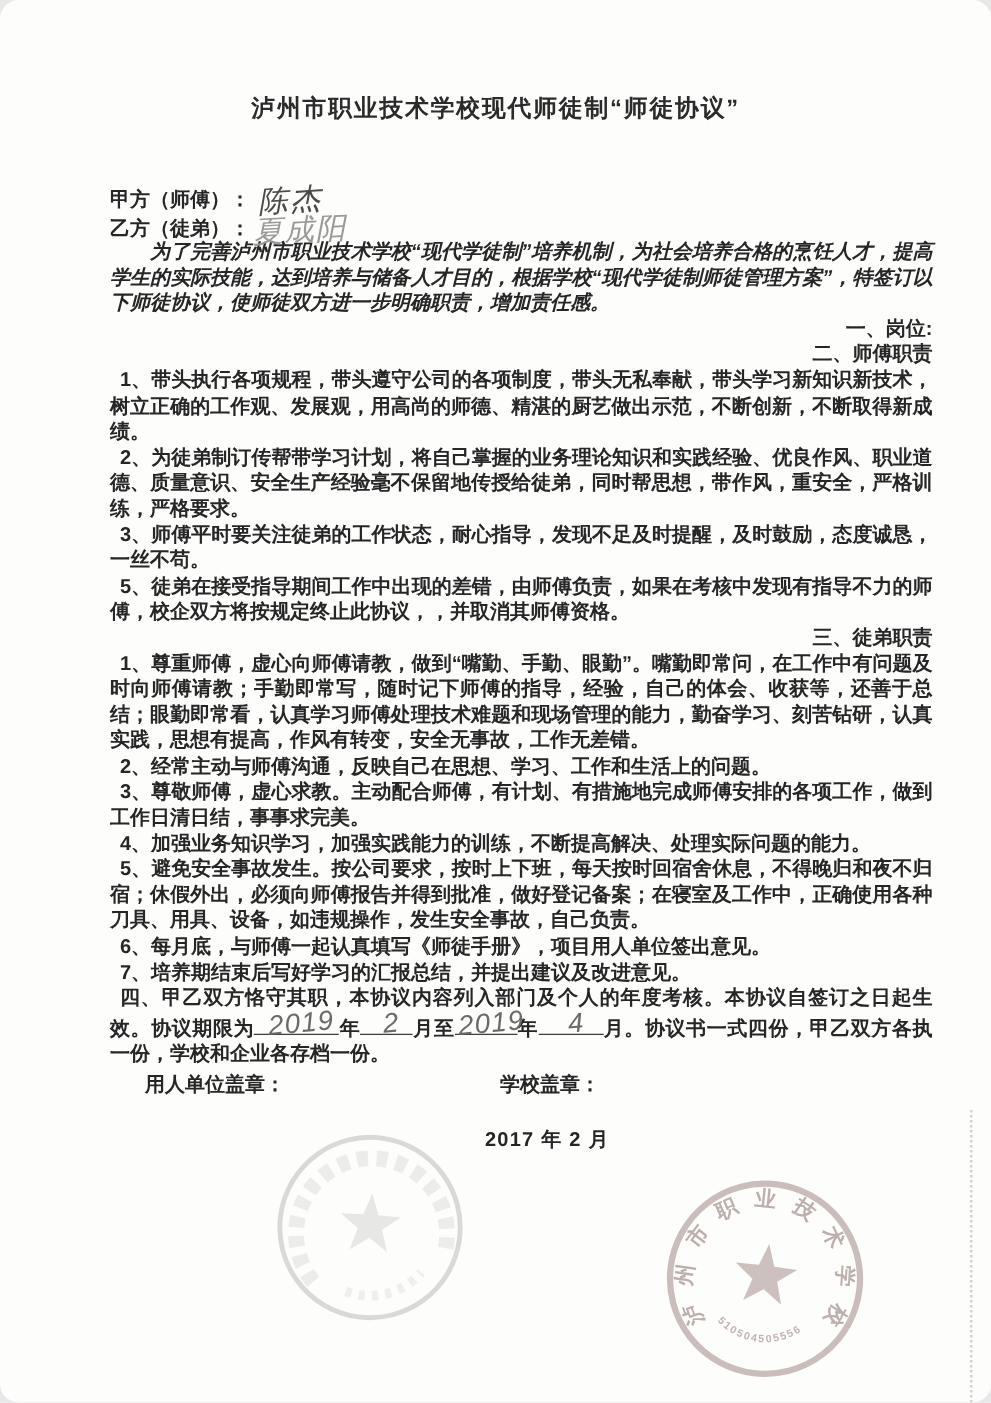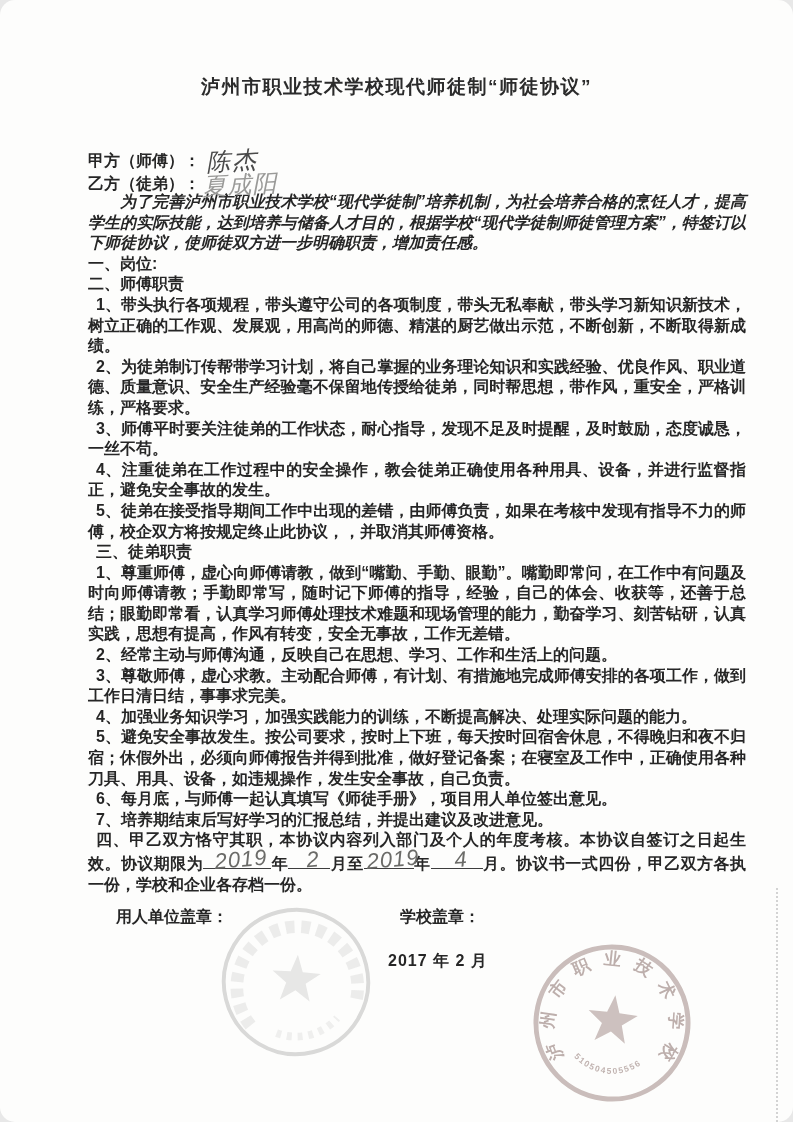--- a/index.html
+++ b/index.html
@@ -52,21 +52,21 @@
     letter-spacing: 2px;
   }
   .sig-b {
     font-size: 24px;
     color: #9a9a98;
     transform: rotate(-3deg) translateY(4px);
     margin-left: 2px;
     letter-spacing: 1px;
   }
   .intro { text-indent: 32px; margin-top: 0; font-style: italic; }
-  .heading { text-align: left; }
+  .heading { text-align: right; }
   .heading.indent { text-indent: 8px; }
   .item { text-indent: 8px; }
   .blank {
     display: inline-block;
     border-bottom: 1.6px solid #3d3d3d;
     text-align: center;
     height: 18px;
     vertical-align: baseline;
     position: relative;
   }
@@ -78,21 +78,21 @@
     position: absolute;
     left: 50%;
     bottom: -3px;
     transform: translateX(-50%) rotate(-5deg);
     font-size: 22px;
     line-height: 22px;
     color: #6b6b68;
     letter-spacing: 1px;
     white-space: nowrap;
   }
-  .footer { position: relative; margin-top: 12px; height: 90px; text-align: left; }
+  .footer { position: relative; margin-top: 4px; height: 90px; text-align: left; }
   .seal-label { position: absolute; left: 28px; top: 0; font-weight: 700; }
   .seal-label.school { left: 312px; text-align: center; }
   .date { position: absolute; left: 300px; top: 44px; font-weight: 600; letter-spacing: 1px; }
   .stamp { position: absolute; pointer-events: none; mix-blend-mode: multiply; }
   .stamp-employer { left: 218px; top: 904px; width: 156px; height: 156px; opacity: 0.55; transform: rotate(-14deg); }
   .stamp-school { left: 532px; top: 943px; width: 160px; height: 160px; opacity: 0.85; transform: rotate(7deg); }
   .artifact {
     position: absolute;
     left: 776px; top: 888px;
     width: 2px; height: 234px;
@@ -115,21 +115,20 @@
     <p class="party"><span>乙方（徒弟）：</span><span class="hand sig-b">夏成阳</span></p>
 
     <p class="intro">为了完善泸州市职业技术学校“现代学徒制”培养机制，为社会培养合格的烹饪人才，提高学生的实际技能，达到培养与储备人才目的，根据学校“现代学徒制师徒管理方案”，特签订以下师徒协议，使师徒双方进一步明确职责，增加责任感。</p>
 
     <p class="heading">一、岗位:</p>
     <p class="heading">二、师傅职责</p>
 
     <p class="item">1、带头执行各项规程，带头遵守公司的各项制度，带头无私奉献，带头学习新知识新技术，树立正确的工作观、发展观，用高尚的师德、精湛的厨艺做出示范，不断创新，不断取得新成绩。</p>
     <p class="item">2、为徒弟制订传帮带学习计划，将自己掌握的业务理论知识和实践经验、优良作风、职业道德、质量意识、安全生产经验毫不保留地传授给徒弟，同时帮思想，带作风，重安全，严格训练，严格要求。</p>
     <p class="item">3、师傅平时要关注徒弟的工作状态，耐心指导，发现不足及时提醒，及时鼓励，态度诚恳，一丝不苟。</p>
-    <p class="item">4、注重徒弟在工作过程中的安全操作，教会徒弟正确使用各种用具、设备，并进行监督指正，避免安全事故的发生。</p>
     <p class="item">5、徒弟在接受指导期间工作中出现的差错，由师傅负责，如果在考核中发现有指导不力的师傅，校企双方将按规定终止此协议，，并取消其师傅资格。</p>
 
     <p class="heading indent">三、徒弟职责</p>
 
     <p class="item">1、尊重师傅，虚心向师傅请教，做到“嘴勤、手勤、眼勤”。嘴勤即常问，在工作中有问题及时向师傅请教；手勤即常写，随时记下师傅的指导，经验，自己的体会、收获等，还善于总结；眼勤即常看，认真学习师傅处理技术难题和现场管理的能力，勤奋学习、刻苦钻研，认真实践，思想有提高，作风有转变，安全无事故，工作无差错。</p>
     <p class="item">2、经常主动与师傅沟通，反映自己在思想、学习、工作和生活上的问题。</p>
     <p class="item">3、尊敬师傅，虚心求教。主动配合师傅，有计划、有措施地完成师傅安排的各项工作，做到工作日清日结，事事求完美。</p>
     <p class="item">4、加强业务知识学习，加强实践能力的训练，不断提高解决、处理实际问题的能力。</p>
     <p class="item">5、避免安全事故发生。按公司要求，按时上下班，每天按时回宿舍休息，不得晚归和夜不归宿；休假外出，必须向师傅报告并得到批准，做好登记备案；在寝室及工作中，正确使用各种刀具、用具、设备，如违规操作，发生安全事故，自己负责。</p>
     <p class="item">6、每月底，与师傅一起认真填写《师徒手册》，项目用人单位签出意见。</p>

